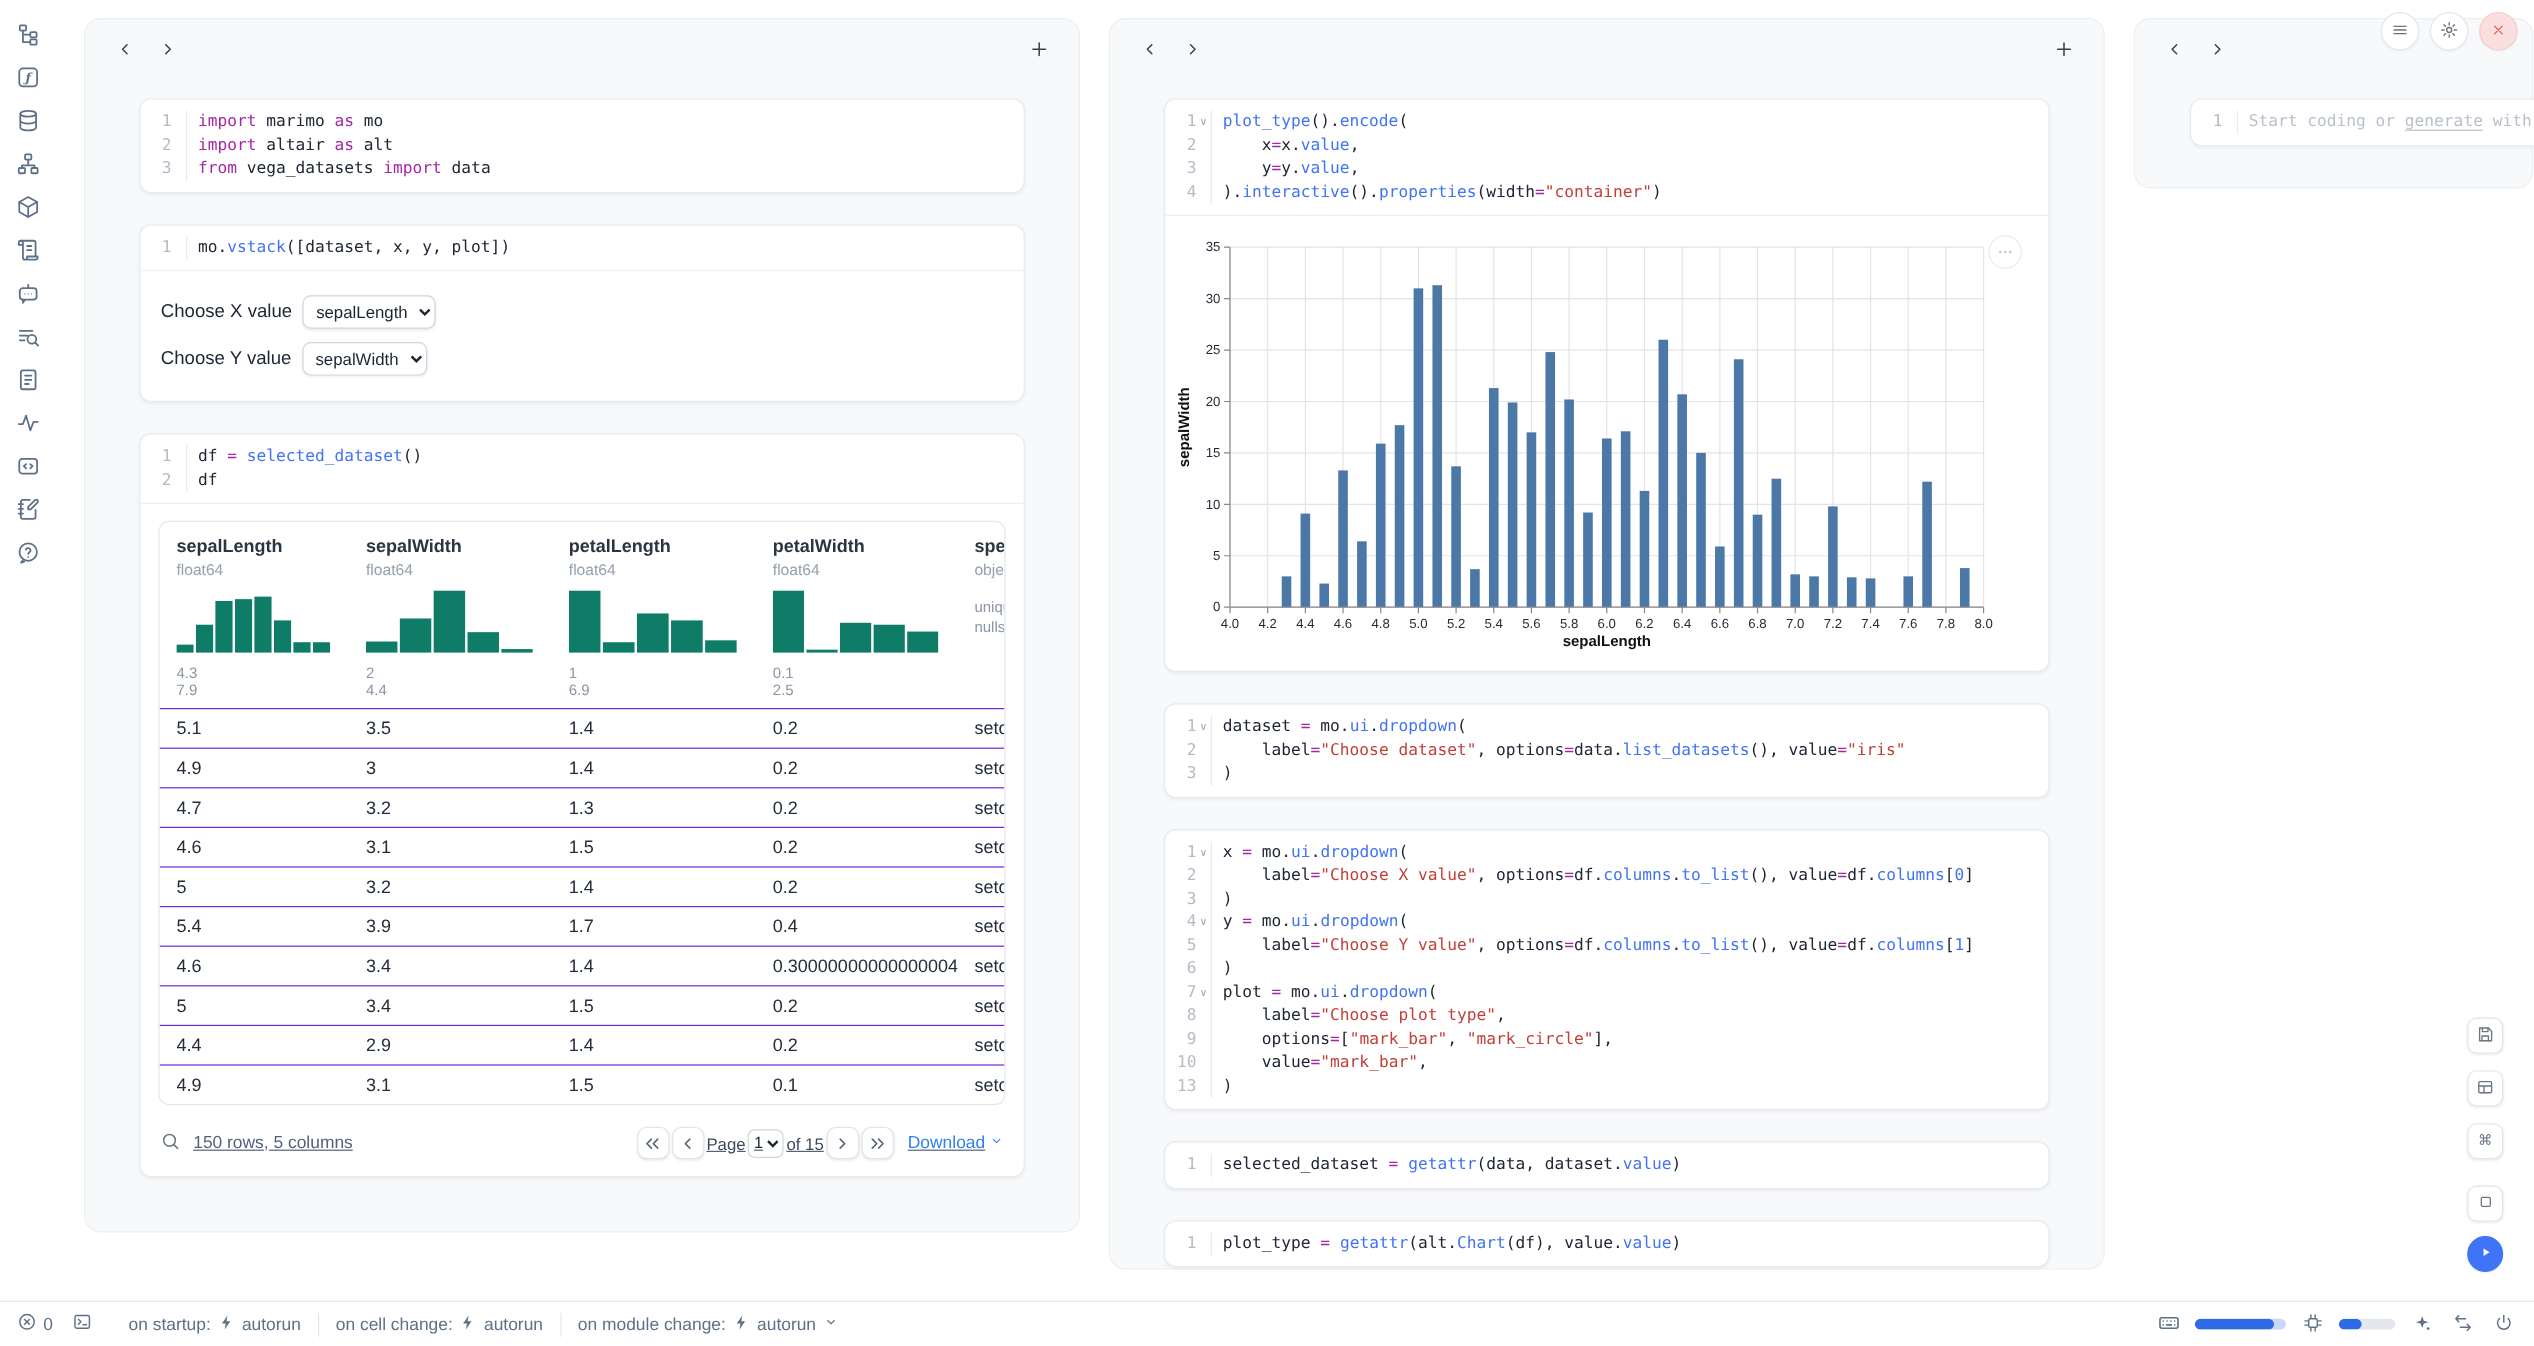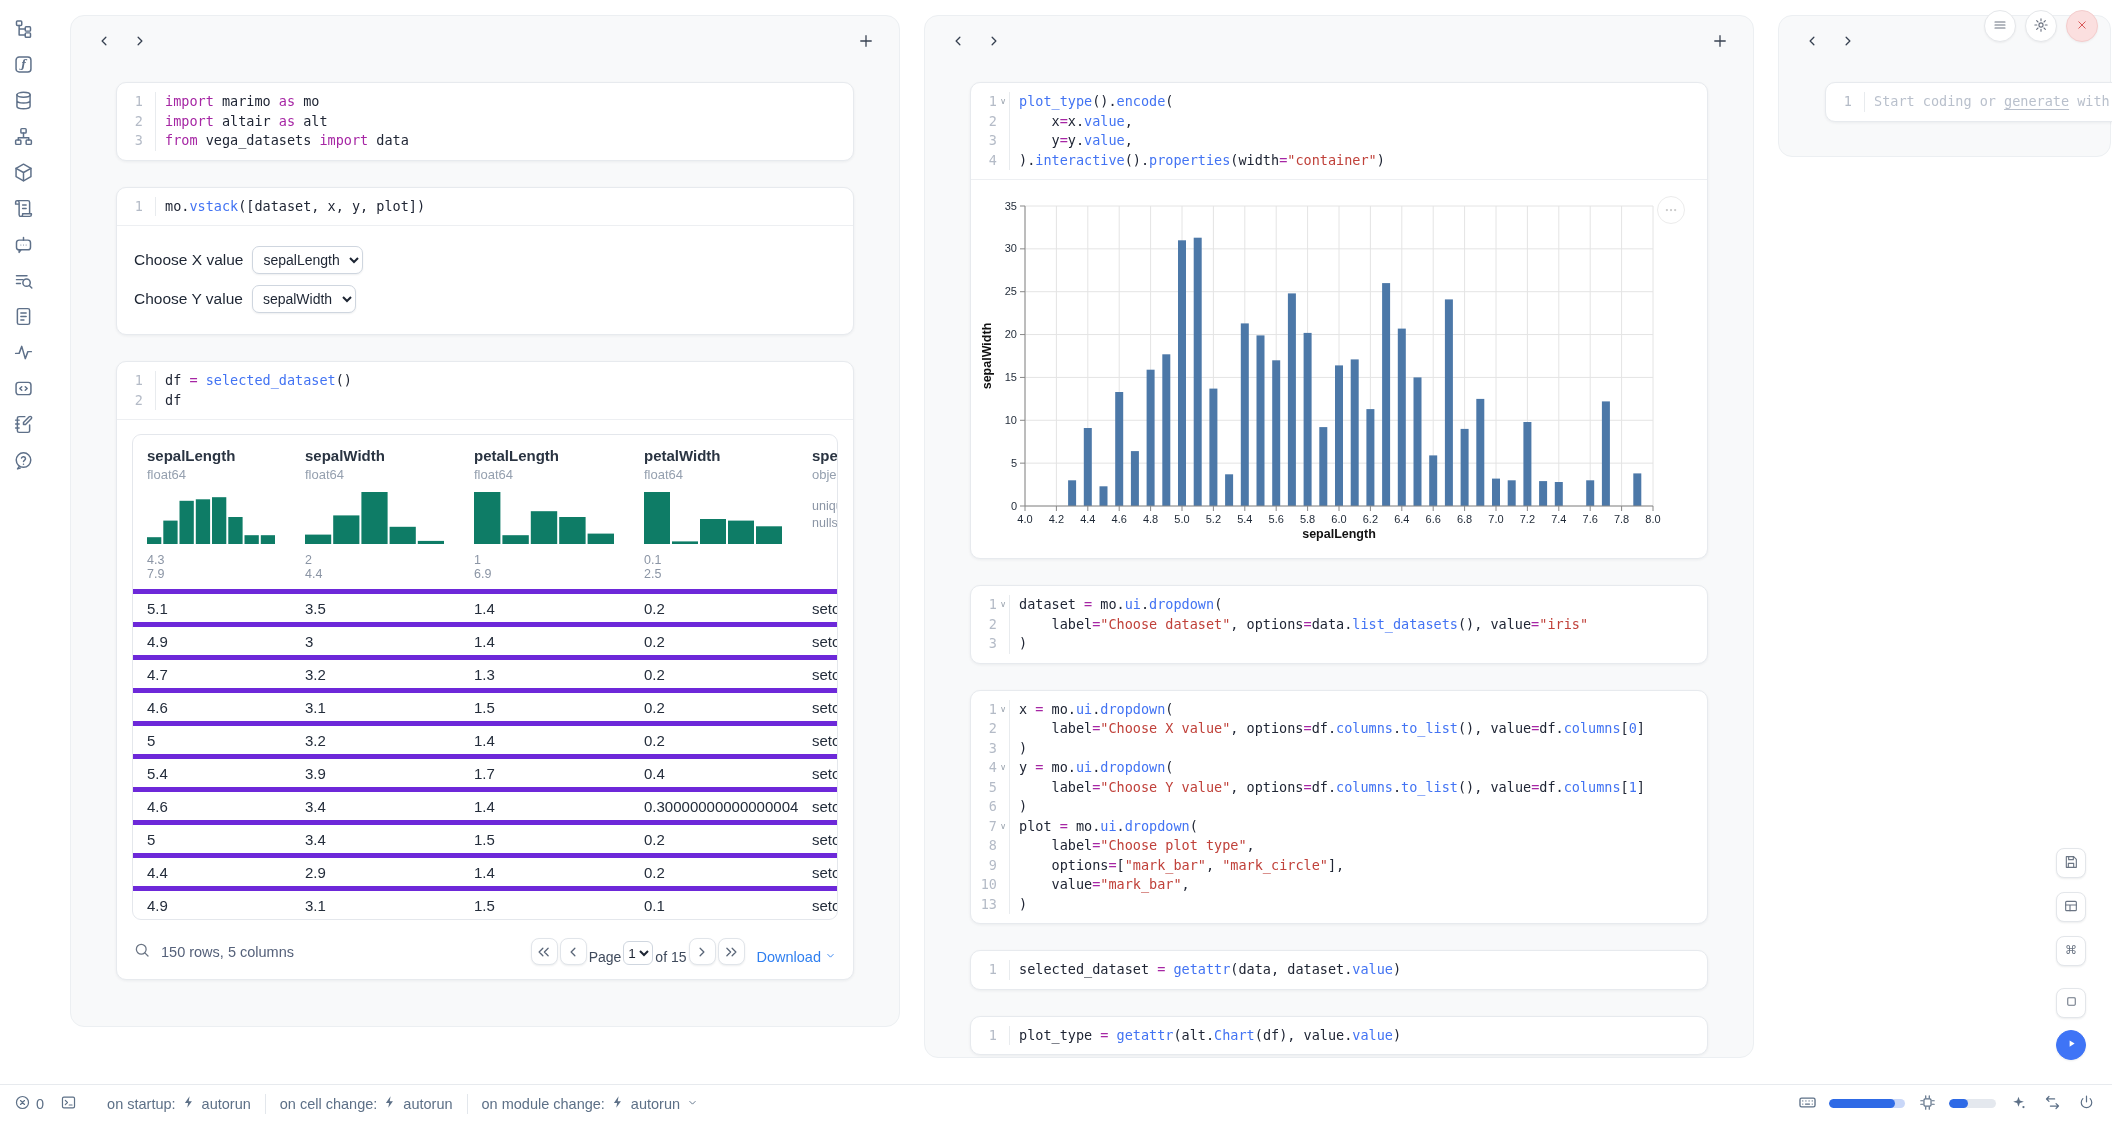--- a/index.html
+++ b/index.html
@@ -54,26 +54,26 @@
   
   .tbl-wrap { margin:14px 15px 10px 15px; border:1px solid #e4e7ec; border-radius:9px; overflow:hidden; }
   .t-head { display:flex; overflow:hidden; }
   .t-hcell { flex:none; padding:12px 0 8px 14px; }
   .t-name { font-weight:bold; font-size:15px; color:#2a3442; }
   .t-type { font-size:13px; color:#95a0af; margin-top:3px; }
   .t-hist { margin-top:10px; }
   .t-range { display:flex; justify-content:space-between; font-size:12.5px; color:#8b95a5;
     margin-top:5px; padding-right:16px;flex-direction:column; }
   .t-meta { font-size:12.5px; color:#8b95a5; margin-top:16px; line-height:17px; }
-  .t-row { display:flex; border-top:5px solid #6d28d9; height:33px; align-items:center;
+  .t-row { display:flex; border-top:1px solid #6d28d9; height:33px; align-items:center;
     font-size:15px; color:#242d3b; overflow:hidden; }
   .t-cell { flex:none; padding-left:14px; white-space:nowrap; overflow:hidden; }
-  .t-foot { display:flex; align-items:center; padding:8px 16px 14px 16px; color:#55617a; font-size:14.5px; }
+  .t-foot { display:flex; align-items:center; padding:8px 16px 14px 16px; color:#55617a; font-size:14.5px;text-decoration:underline; }
   .t-sum { margin-left:10px; }
-  .t-pag { margin-left:auto; display:flex; align-items:flex-end; gap:2px; }
+  .t-pag { margin-left:auto; display:flex; align-items:center; gap:2px; }
   .pgbtn { width:27px; height:27px; border:1px solid #e1e5ea; border-radius:8px; background:#fff;
     box-shadow:0 1px 2px rgba(16,24,40,.08); color:#5a6678; display:flex; align-items:center;
     justify-content:center; cursor:pointer; }
   .pg-label { font-size:14px; color:#3f4a5c; }
   .pg-select { height:24px; border:1px solid #cfd6df; border-radius:6px; background:#fff;
     font-size:13.5px; color:#1d2533; }
   .dl-link { color:#2f7ff0; display:flex; align-items:center; gap:3px; margin-left:10px;
     cursor:pointer; text-decoration:none; font-size:14.5px; }
 
   

